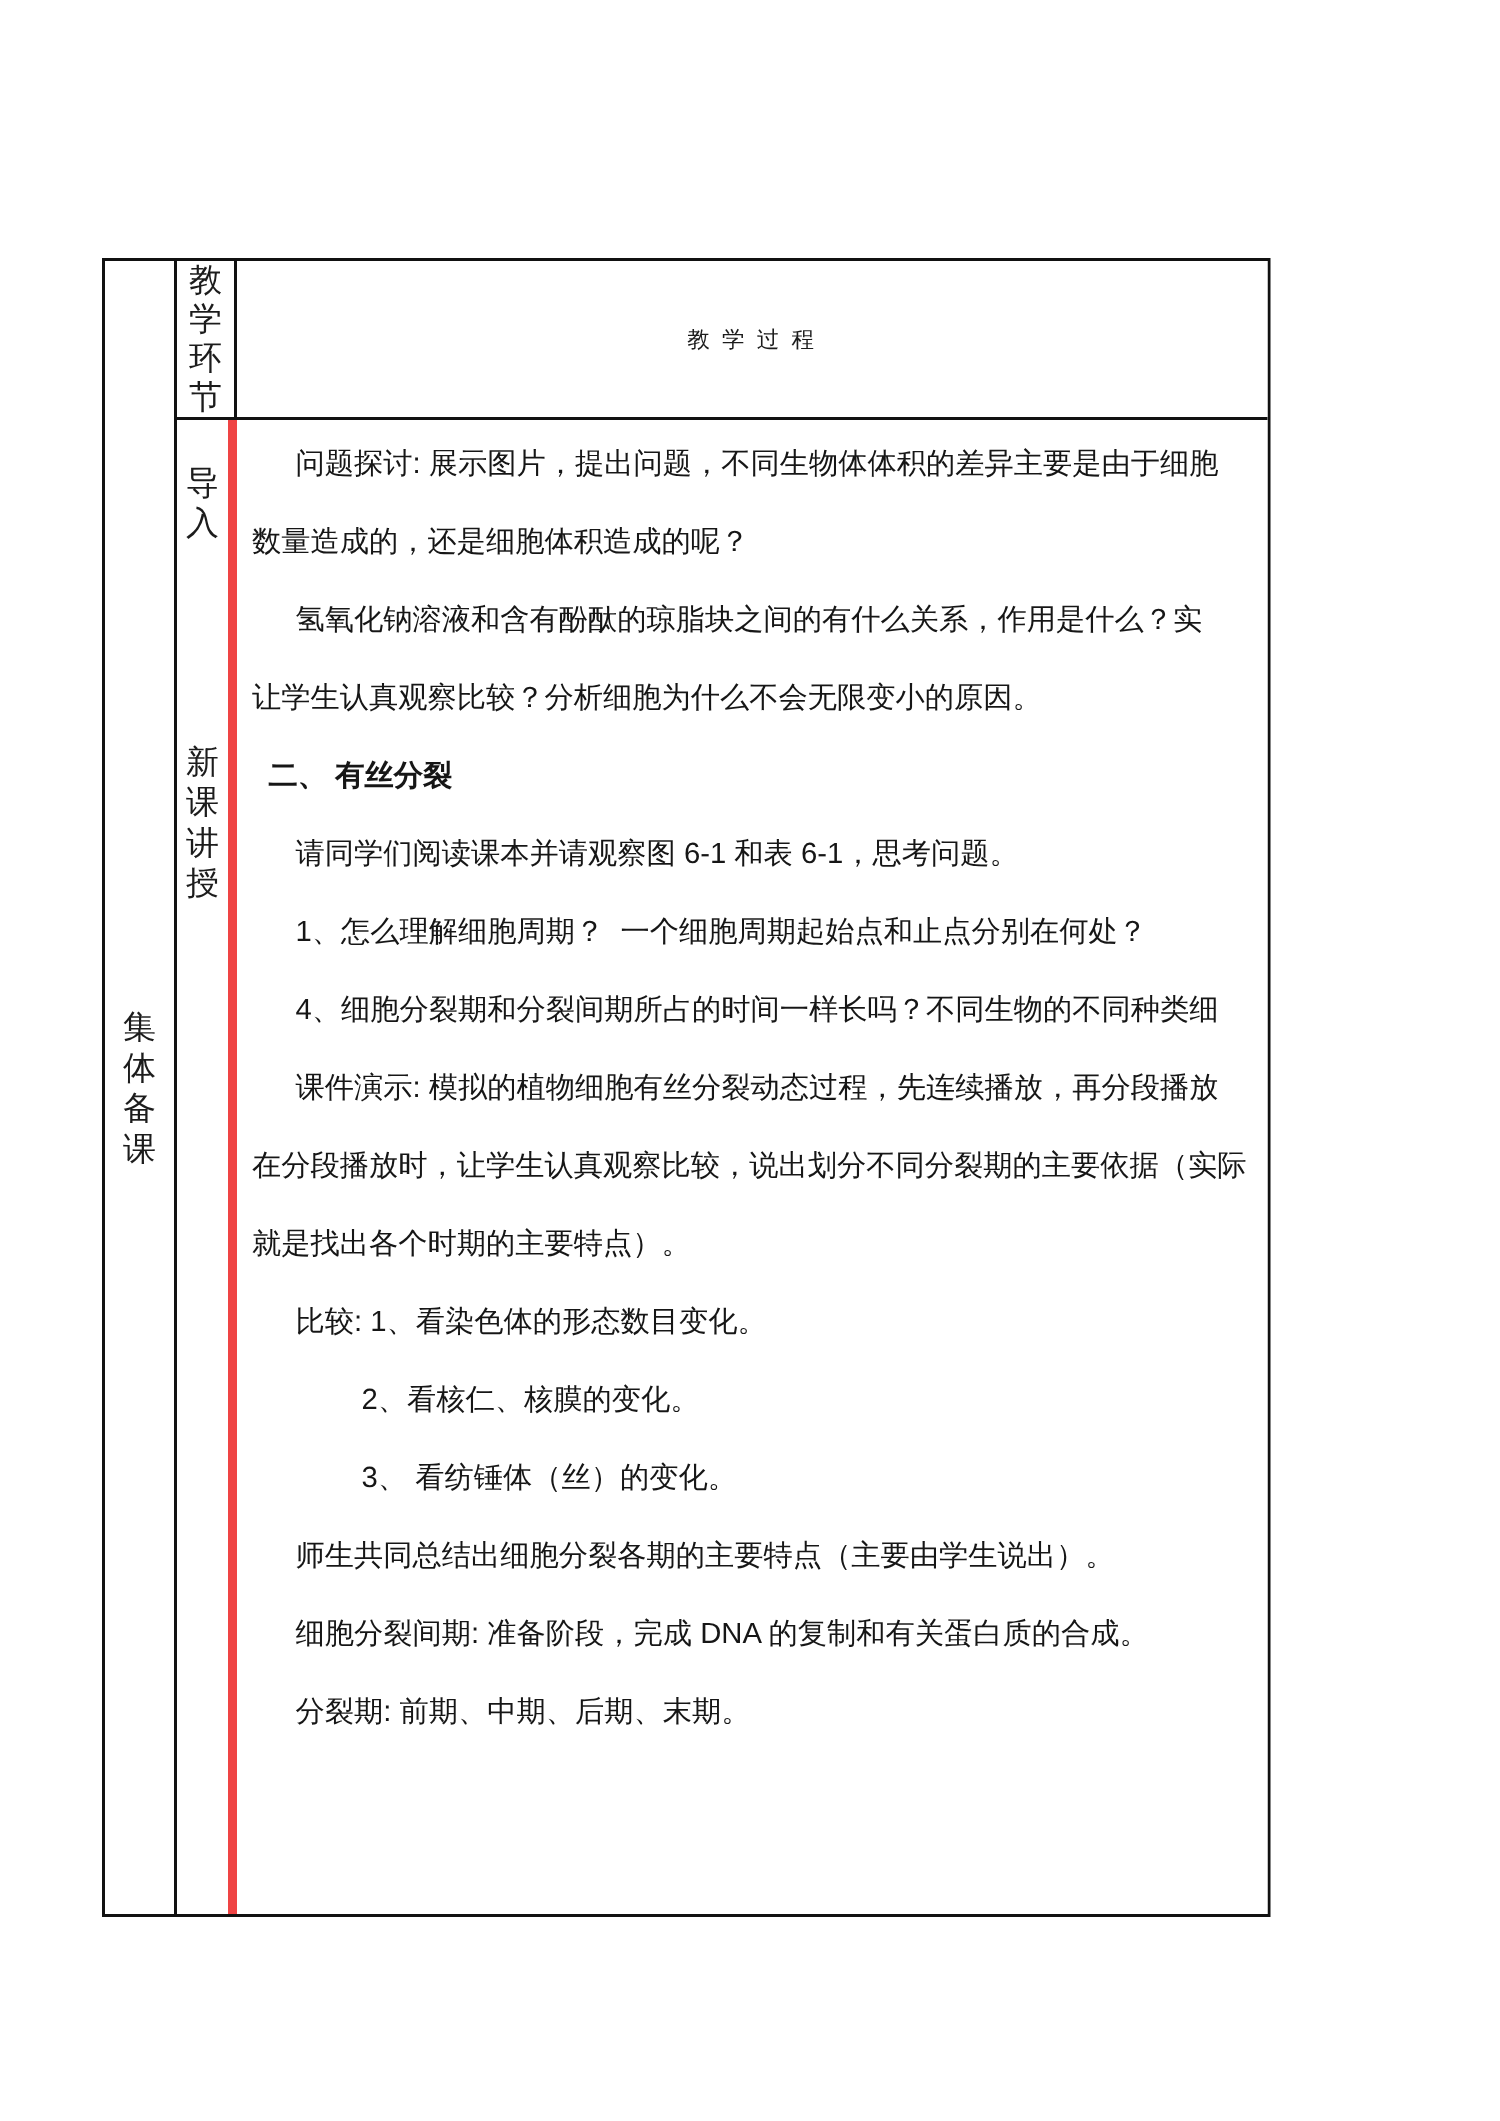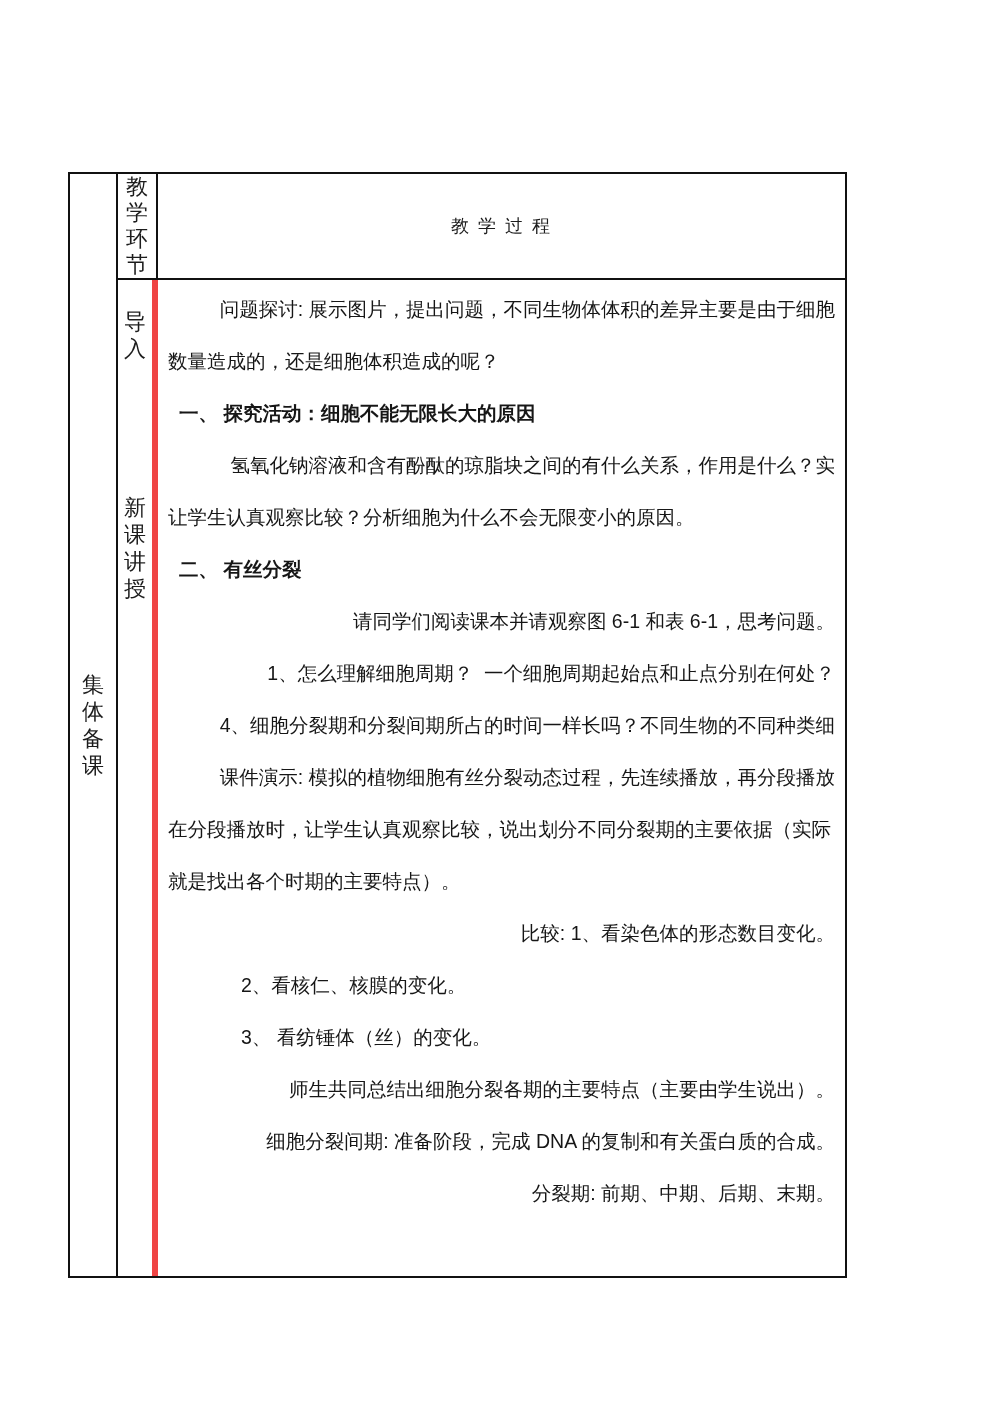--- a/index.html
+++ b/index.html
@@ -42,42 +42,42 @@
     grid-column: 2; grid-row: 1;
     border-right: 2px solid #111;
     border-bottom: 2px solid #111;
     display: flex; align-items: center; justify-content: center;
   }
   .stage-header-cell .v-label { line-height: 26px; }
   .process-header-cell {
     grid-column: 3; grid-row: 1;
     border-bottom: 2px solid #111;
     display: flex; align-items: center; justify-content: center;
-    font-size: 18px;
+    font-size: 15px;
     letter-spacing: 2px;
   }
   .stage-cell {
     grid-column: 2; grid-row: 2;
     border-right: 6px solid #ef4444;
     display: flex; flex-direction: column; align-items: center;
     padding-top: 28px;
   }
   .stage-new { margin-top: 132px; }
   .content-cell {
     grid-column: 3; grid-row: 2;
     padding: 3px 10px 0 10px;
     overflow: hidden;
   }
   .line {
     font-size: 19.5px;
     line-height: 52px;
     white-space: pre;
     color: #161616;
   }
-  .ind-para    { padding-left: 29px; text-align: right; }
+  .ind-para    { padding-left: 29px; }
   .ind-none    { padding-left: 0; }
   .ind-heading { padding-left: 11px; font-weight: bold; }
   .ind-sub     { padding-left: 73px; }
 </style>
 </head>
 <body>
 
 <div class="page">
   <div class="lesson-table">
 
@@ -94,21 +94,20 @@
     </div>
 
     <div class="cell stage-cell">
       <div class="v-label">导入</div>
       <div class="v-label stage-new">新课讲授</div>
     </div>
 
     <div class="cell content-cell">
       <div class="line ind-para">问题探讨: 展示图片，提出问题，不同生物体体积的差异主要是由于细胞</div>
       <div class="line ind-none">数量造成的，还是细胞体积造成的呢？</div>
-      <div class="line ind-heading">一、 探究活动：细胞不能无限长大的原因</div>
       <div class="line ind-para">氢氧化钠溶液和含有酚酞的琼脂块之间的有什么关系，作用是什么？实</div>
       <div class="line ind-none">让学生认真观察比较？分析细胞为什么不会无限变小的原因。</div>
       <div class="line ind-heading">二、 有丝分裂</div>
       <div class="line ind-para">请同学们阅读课本并请观察图 6-1 和表 6-1，思考问题。</div>
       <div class="line ind-para">1、怎么理解细胞周期？  一个细胞周期起始点和止点分别在何处？</div>
       <div class="line ind-para">4、细胞分裂期和分裂间期所占的时间一样长吗？不同生物的不同种类细</div>
       <div class="line ind-para">课件演示: 模拟的植物细胞有丝分裂动态过程，先连续播放，再分段播放</div>
       <div class="line ind-none">在分段播放时，让学生认真观察比较，说出划分不同分裂期的主要依据（实际</div>
       <div class="line ind-none">就是找出各个时期的主要特点）。</div>
       <div class="line ind-para">比较: 1、看染色体的形态数目变化。</div>

